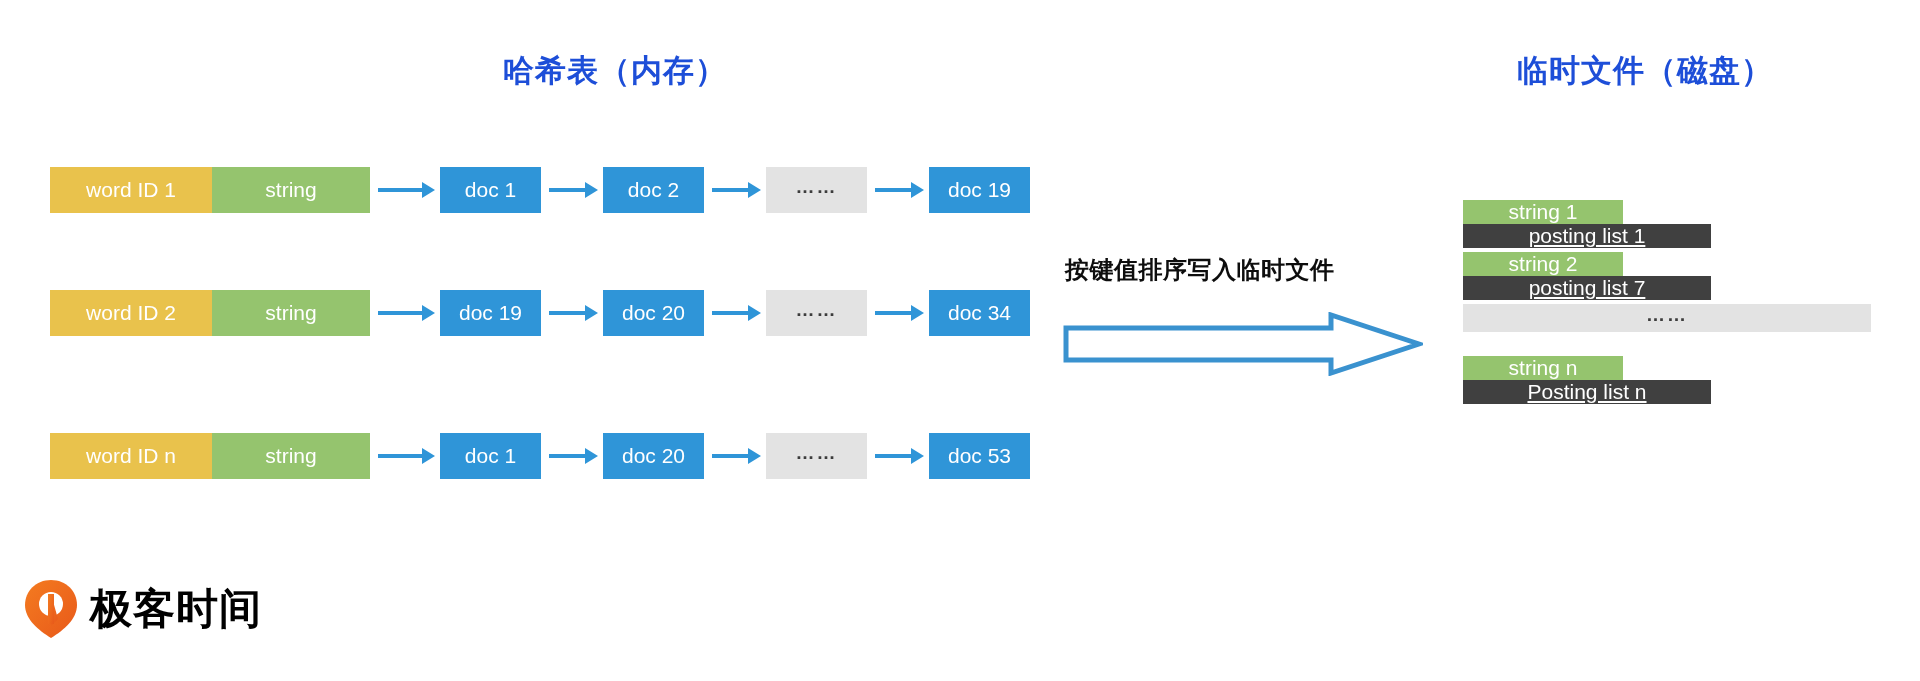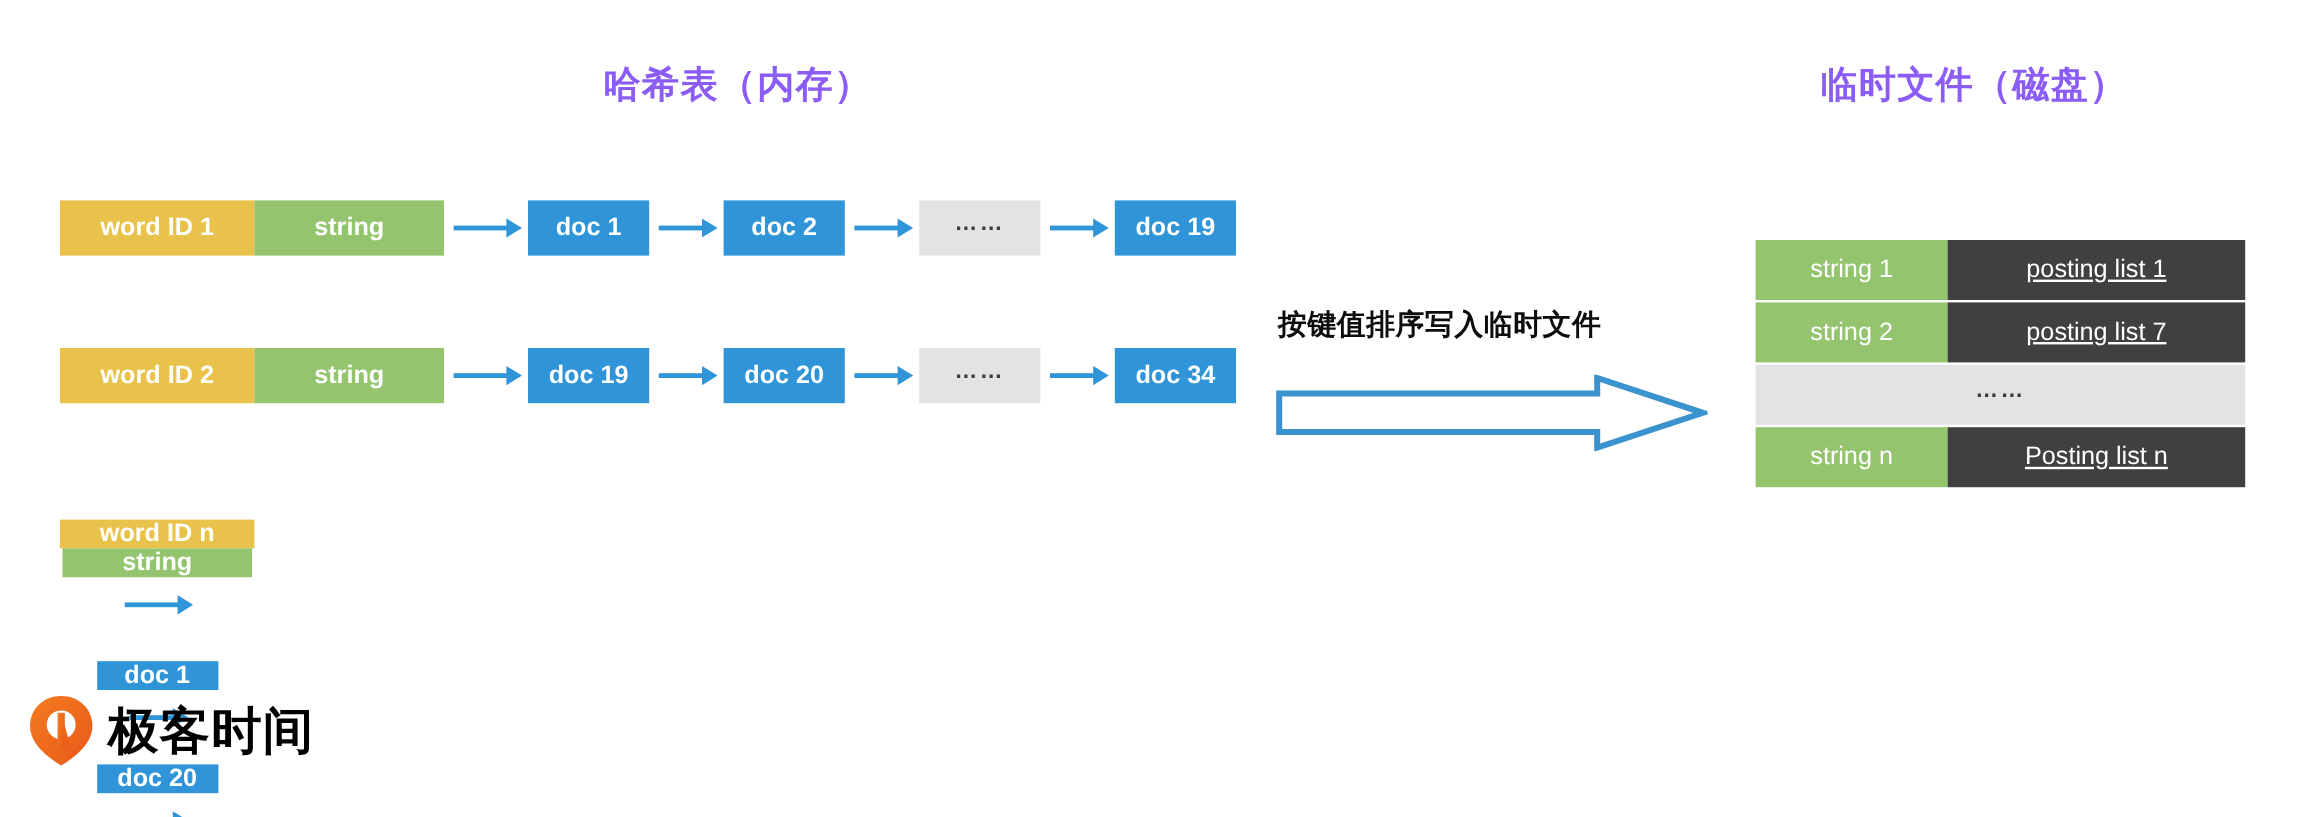--- a/index.html
+++ b/index.html
@@ -18,49 +18,49 @@
     height: 681px;
     background: #ffffff;
     overflow: hidden;
   }
 
   
   .section-title {
     position: absolute;
     font-size: 31px;
     font-weight: 700;
-    color: #8b5cf6;
+    color: #1d4ed8;
     letter-spacing: 1px;
     white-space: nowrap;
     text-align: center;
     transform: translateX(-50%);
   }
   #title-hash  { left: 615px;  top: 50px; }
   #title-file  { left: 1645px; top: 50px; }
 
   
   .hash-row {
     position: absolute;
     left: 50px;
     height: 46px;
     display: flex;
     align-items: center;
   }
   #hash-row-0 { top: 167px; }
   #hash-row-1 { top: 290px; }
-  #hash-row-2 { top: 433px; flex-direction: column; }
+  #hash-row-2 { top: 433px; }
 
   .cell {
     height: 46px;
     display: flex;
     align-items: center;
     justify-content: center;
     color: #ffffff;
     font-size: 21px;
-    font-weight: 700;
+    font-weight: 400;
     white-space: nowrap;
     box-sizing: border-box;
   }
   .cell-wordid {
     width: 162px;
     background: #e9c24c;
   }
   .cell-string {
     width: 158px;
     background: #95c46e;
@@ -131,20 +131,21 @@
   #temp-table {
     position: absolute;
     left: 1463px;
     top: 200px;
     width: 408px;
   }
   .trow {
     display: flex;
     height: 50px;
     margin-bottom: 2px;
+    flex-direction: column;
   }
   .trow:last-child { margin-bottom: 0; }
   .tcell {
     display: flex;
     align-items: center;
     justify-content: center;
     color: #ffffff;
     font-size: 21px;
     white-space: nowrap;
     box-sizing: border-box;

